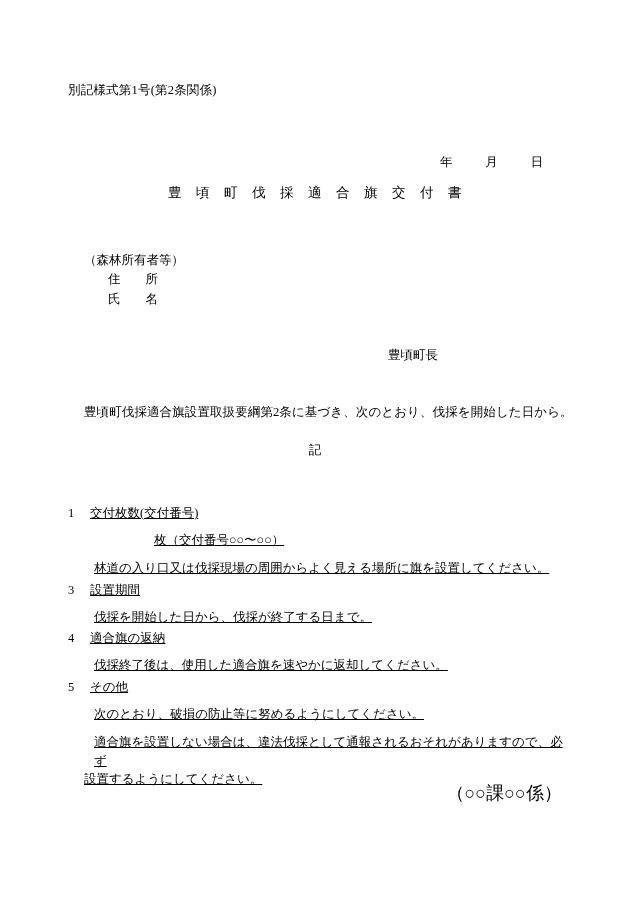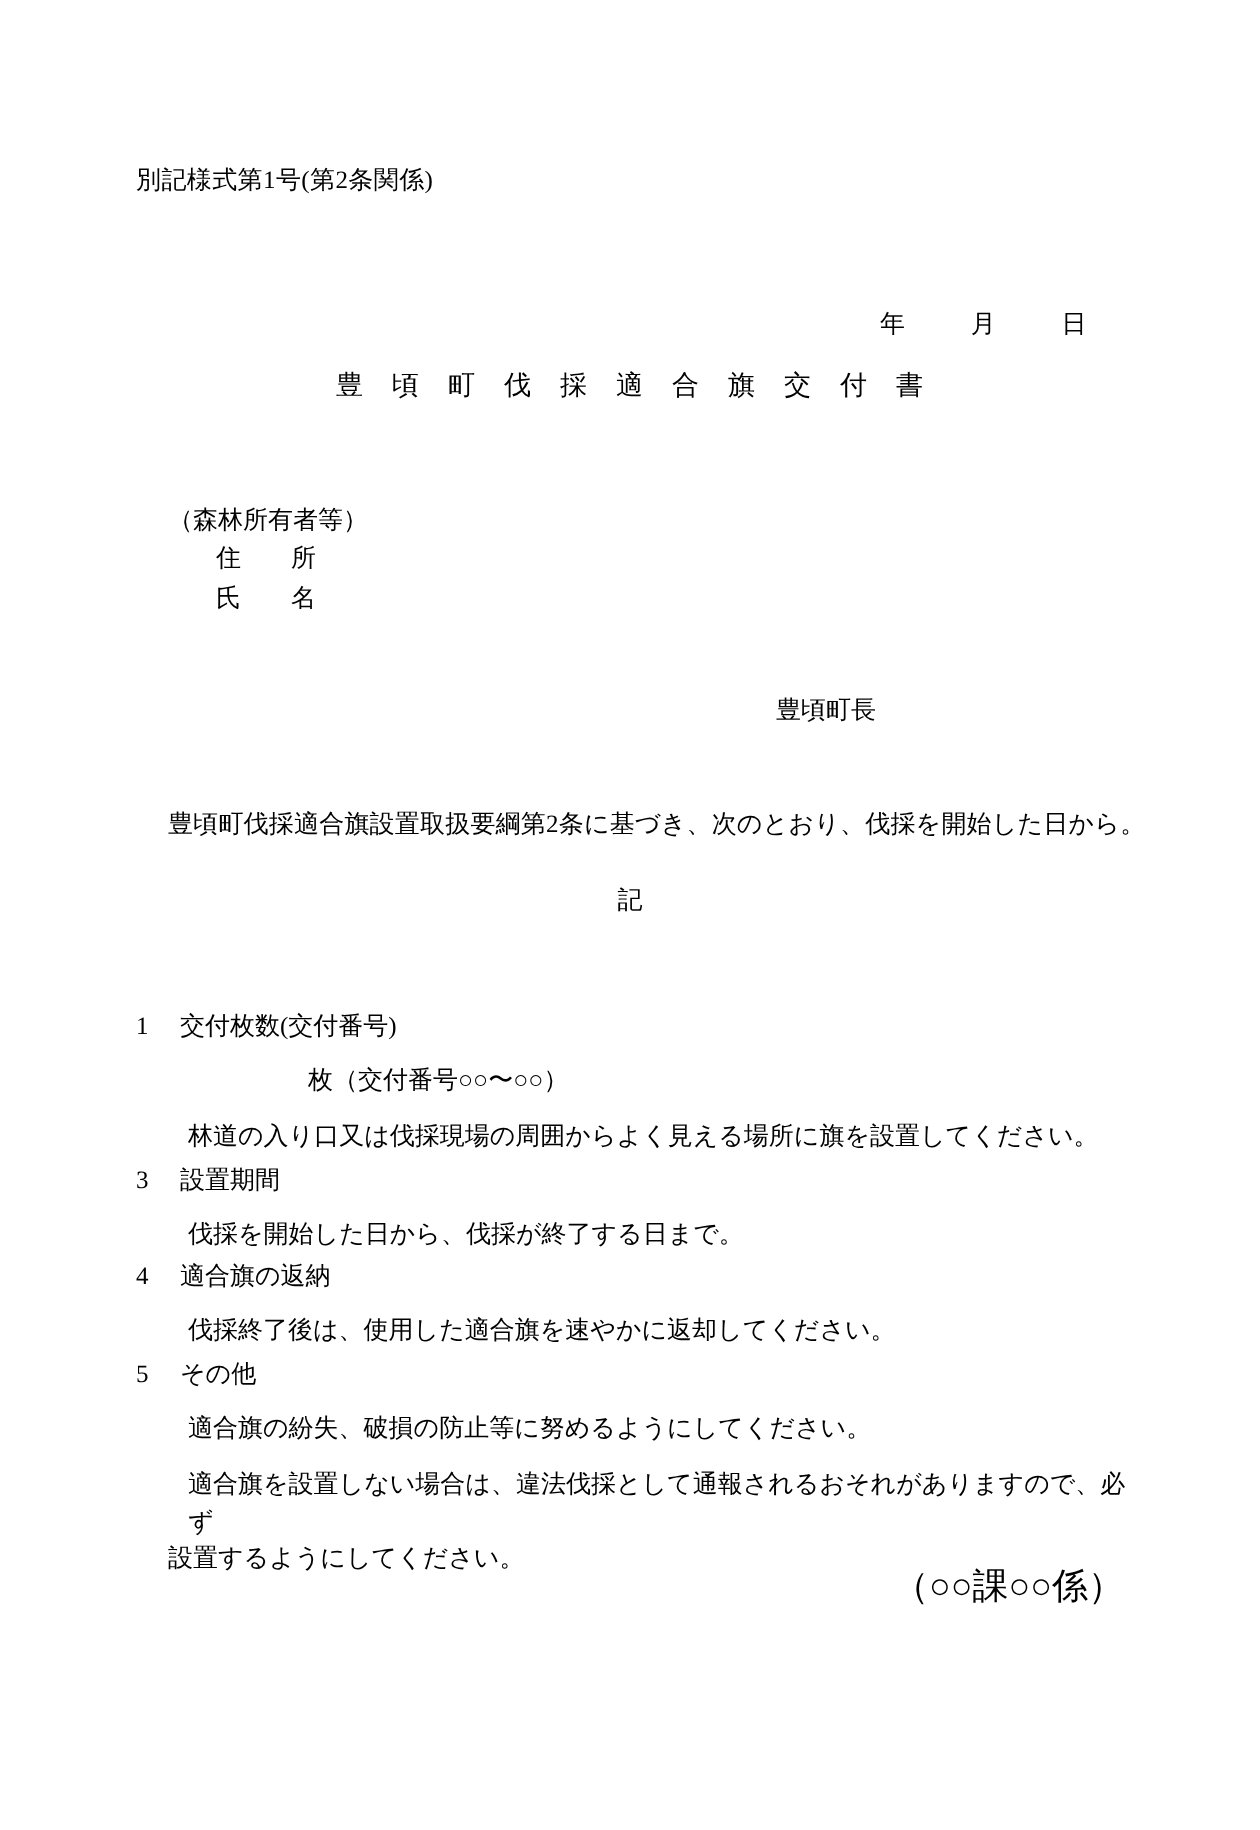--- a/index.html
+++ b/index.html
@@ -83,20 +83,21 @@
   }
   .items {
     position: absolute;
     left: 68px;
     top: 505px;
     width: 500px;
     font-size: 12.5px;
   }
   .item {
     margin-bottom: 4px;
+    text-decoration: underline;
   }
   .item-head {
     white-space: nowrap;
   }
   .item-num {
     display: inline-block;
     width: 22px;
   }
   .item-body {
     padding-left: 26px;
@@ -177,21 +178,21 @@
       <div class="item-head">
         <span class="item-num">4</span><span>適合旗の返納</span>
       </div>
       <div class="item-body">伐採終了後は、使用した適合旗を速やかに返却してください。</div>
     </div>
 
     <div class="item">
       <div class="item-head">
         <span class="item-num">5</span><span>その他</span>
       </div>
-      <div class="item-body">適合旗の紛失、破損の防止等に努めるようにしてください。</div>
+      <div class="item-body">次のとおり、破損の防止等に努めるようにしてください。</div>
       <div class="note-hang">
         <div>適合旗を設置しない場合は、違法伐採として通報されるおそれがありますので、必ず</div>
         <div class="l2">設置するようにしてください。</div>
       </div>
     </div>
 
   </div>
 
   <div class="footer-note">（○○課○○係）</div>
 

